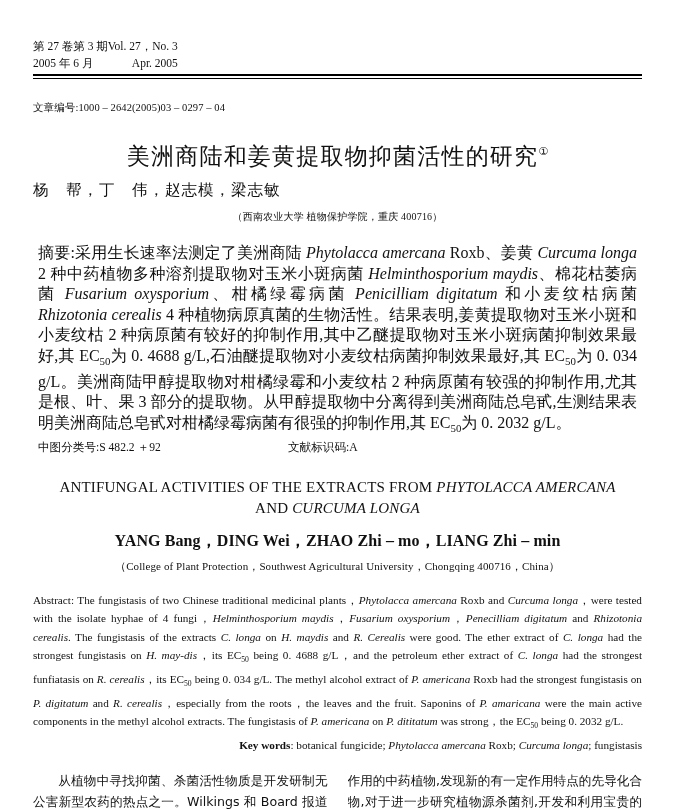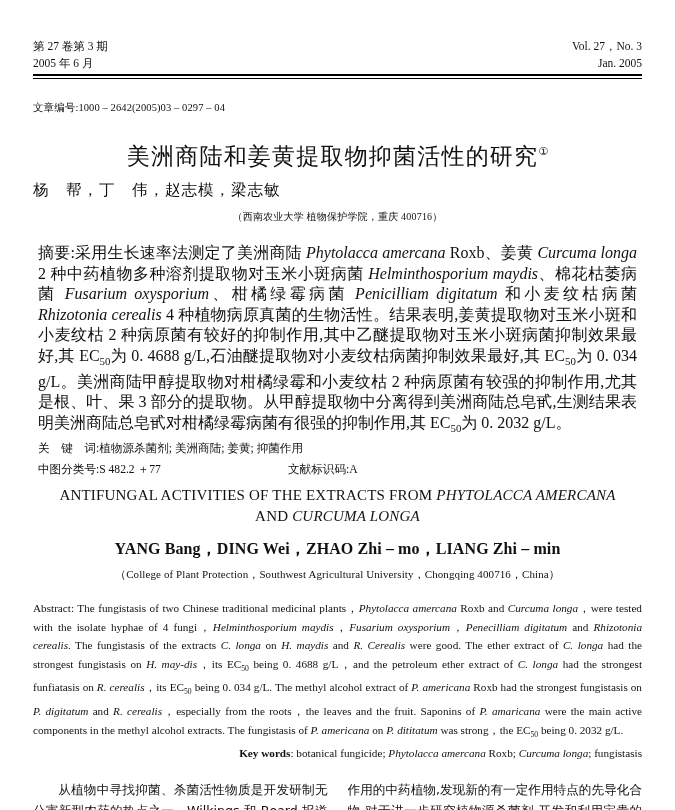--- a/index.html
+++ b/index.html
@@ -21,21 +21,21 @@
     height: 810px;
     box-sizing: border-box;
     padding: 0 33px;
   }
 
   
   .masthead {
     margin-top: 38px;
     display: flex;
     align-items: flex-start;
-    justify-content: space-between;
+    justify-content: flex-start;
     line-height: 1.45;
   }
   .mast-left, .mast-right {
     font-size: 11.5px;
     white-space: nowrap;
     font-family: "Liberation Serif", "DejaVu Serif", serif;
   }
   .mast-left { text-align: left; padding-top: 0px; }
   .mast-right { text-align: right; padding-top: 0px; }
   .mast-center {
@@ -119,21 +119,21 @@
   .cn-clc {
     font-size: 11.6px;
     line-height: 20.5px;
     padding: 0 5px;
     display: flex;
   }
   .cn-clc .a { width: 250px; }
 
   
   .en-title {
-    margin-top: 5px;
+    margin-top: 18px;
     text-align: center;
     font-size: 15px;
     line-height: 21px;
     letter-spacing: 0.2px;
   }
   .en-authors {
     margin-top: 12px;
     text-align: center;
     font-size: 16px;
     font-weight: bold;
@@ -185,44 +185,41 @@
 
 <div class="page">
 
   <div class="masthead">
     <div class="mast-left">
       <div>第 27 卷第 3 期</div>
       <div>2005 年 6 月</div>
     </div>
     <div class="mast-right">
       <div>Vol. 27，No. 3</div>
-      <div>Jan. 2005</div>
+      <div>Apr. 2005</div>
     </div>
   </div>
   <div class="rule-double"></div>
 
   <div class="article-no">文章编号:1000 – 2642(2005)03 – 0297 – 04</div>
 
   <div class="cn-title">
     <span>美洲商陆和姜黄提取物抑菌活性的研究</span><span class="fn">①</span>
   </div>
 
   <div class="cn-authors">杨　帮，丁　伟，赵志模，梁志敏</div>
   <div class="cn-affil">（西南农业大学 植物保护学院，重庆 400716）</div>
 
   <div class="cn-abstract">
     <span class="lbl">摘要:</span><span><span>采用生长速率法测定了美洲商陆 </span><i>Phytolacca amercana</i><span> Roxb、姜黄 </span><i>Curcuma longa</i><span> 2 种中药植物多种溶剂提取物对玉米小斑病菌 </span><i>Helminthosporium maydis</i><span>、棉花枯萎病菌 </span><i>Fusarium oxysporium</i><span>、柑橘绿霉病菌 </span><i>Penicilliam digitatum</i><span> 和小麦纹枯病菌 </span><i>Rhizotonia cerealis</i><span> 4 种植物病原真菌的生物活性。结果表明,姜黄提取物对玉米小斑和小麦纹枯 2 种病原菌有较好的抑制作用,其中乙醚提取物对玉米小斑病菌抑制效果最好,其 EC</span><sub>50</sub><span>为 0. 4688 g/L,石油醚提取物对小麦纹枯病菌抑制效果最好,其 EC</span><sub>50</sub><span>为 0. 034 g/L。美洲商陆甲醇提取物对柑橘绿霉和小麦纹枯 2 种病原菌有较强的抑制作用,尤其是根、叶、果 3 部分的提取物。从甲醇提取物中分离得到美洲商陆总皂甙,生测结果表明美洲商陆总皂甙对柑橘绿霉病菌有很强的抑制作用,其 EC</span><sub>50</sub><span>为 0. 2032 g/L。</span></span>
   </div>
 
-  <div class="cn-kw">
-    <span>关　键　词:</span><span>植物源杀菌剂; 美洲商陆; 姜黄; 抑菌作用</span>
-  </div>
 
   <div class="cn-clc">
-    <span class="a"><span>中图分类号:</span><span>S 482.2 ＋77</span></span>
+    <span class="a"><span>中图分类号:</span><span>S 482.2 ＋92</span></span>
     <span><span>文献标识码:</span><span>A</span></span>
   </div>
 
   <div class="en-title">
     <span>ANTIFUNGAL ACTIVITIES OF THE EXTRACTS FROM </span><span class="it">PHYTOLACCA AMERCANA</span><br>
     <span>AND </span><span class="it">CURCUMA LONGA</span>
   </div>
 
   <div class="en-authors">YANG Bang，DING Wei，ZHAO Zhi – mo，LIANG Zhi – min</div>
   <div class="en-affil">（College of Plant Protection，Southwest Agricultural University，Chongqing 400716，China）</div>

